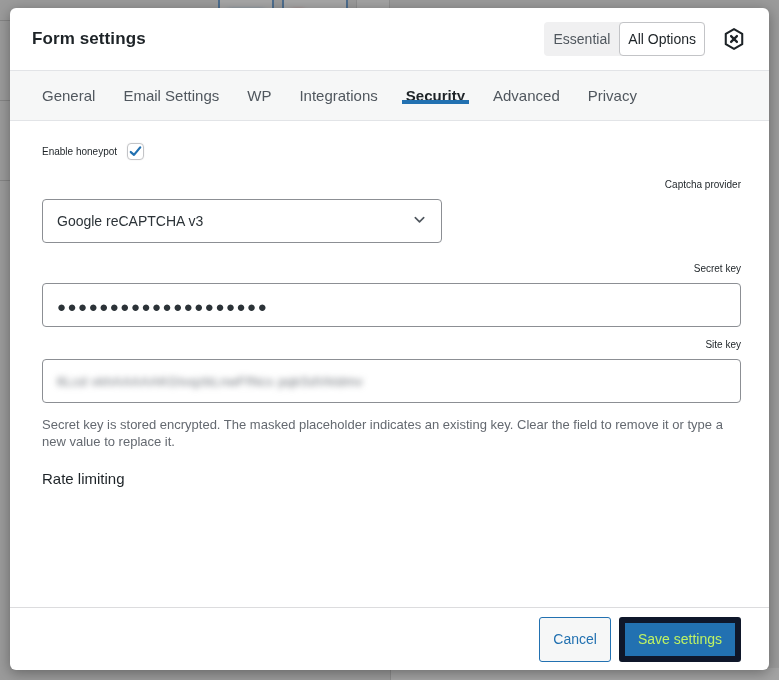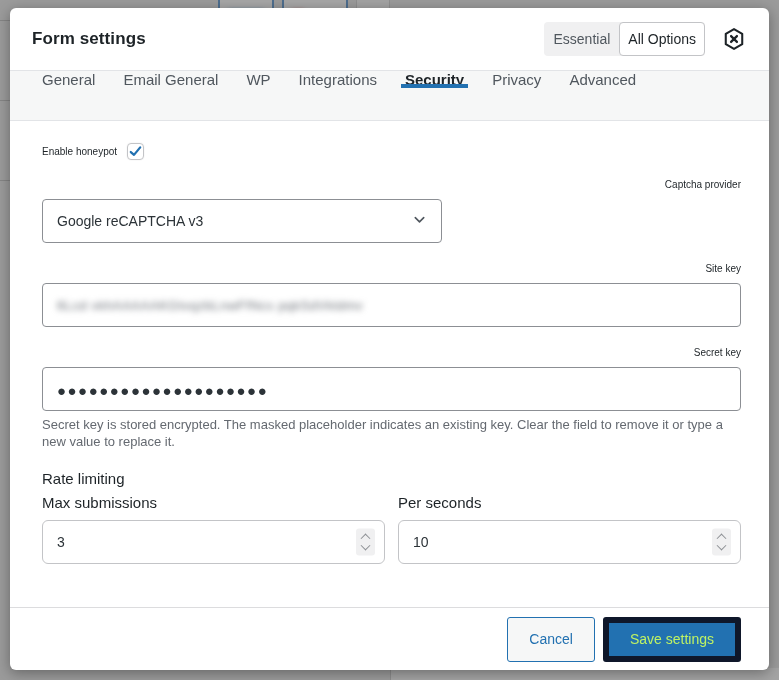--- a/index.html
+++ b/index.html
@@ -59,21 +59,21 @@
   }
   .close-btn {
     width: 30px; height: 30px; display: flex; align-items: center; justify-content: center;
     cursor: pointer; background: none; border: none; color: #1d2327;
   }
 
   
   .tabbar {
     flex: 0 0 auto; background: #f6f7f7;
     border-top: 1px solid #e2e4e7; border-bottom: 1px solid #e2e4e7;
-    display: flex; align-items: flex-start; gap: 28px;
+    display: flex; align-items: center; gap: 28px;
     padding: 0 14px 0 32px; height: 51px;
   }
   .tab {
     display: flex; align-items: center; position: relative;
     font-size: 15px; color: #50575e; font-weight: 500; cursor: pointer;
     white-space: nowrap;
   }
   .tab.active { color: #1d2327; font-weight: 700; }
   .tab.active::after {
     content: ""; position: absolute; left: -4px; right: -4px; bottom: 0;
@@ -140,21 +140,21 @@
 
   
   .modal-footer {
     flex: 0 0 auto; margin-top: auto;
     border-top: 1px solid #dcdcde;
     height: 63px; display: flex; align-items: center; justify-content: flex-end;
     gap: 8px; padding: 0 28px;
   }
   .btn {
     font-family: inherit; font-size: 14px; line-height: 1;
-    border-radius: 3px; cursor: pointer; padding: 7px 21px; height: 45px;
+    border-radius: 3px; cursor: pointer; padding: 7px 13px; height: 45px;
   }
   .btn-secondary { background: #f6f7f7; border: 1px solid #2271b1; color: #2271b1; }
   .btn-primary { background: #2271b1; border: 6px solid #0f172a; color: #bef264; }
 </style>
 </head>
 <body>
 
 <div class="backdrop">
   <div class="bg-btn" style="left:218px;width:56px;">
     <span class="blob" style="background:#3c6f9e;"></span>
@@ -183,26 +183,26 @@
         <svg width="26" height="26" viewBox="0 0 24 24" fill="none" stroke="#1d2327" stroke-width="1.9" stroke-linejoin="round" stroke-linecap="round">
           <polygon points="12,2.8 19.6,7.2 19.6,16.8 12,21.2 4.4,16.8 4.4,7.2"></polygon>
           <path d="M9.3 9.3 L14.7 14.7 M14.7 9.3 L9.3 14.7" stroke-width="2.1"></path>
         </svg>
       </button>
     </div>
   </div>
 
   <div class="tabbar">
     <div class="tab">General</div>
-    <div class="tab">Email General</div>
+    <div class="tab">Email Settings</div>
     <div class="tab">WP</div>
     <div class="tab">Integrations</div>
     <div class="tab active">Security</div>
+    <div class="tab">Advanced</div>
     <div class="tab">Privacy</div>
-    <div class="tab">Advanced</div>
   </div>
 
   <div class="modal-body">
 
     <div class="row-inline">
       <span class="field-label">Enable honeypot</span>
       <span class="checkbox" role="checkbox" aria-checked="true">
         <svg width="15" height="15" viewBox="0 0 16 16">
           <path d="M3 8.6 L6.4 11.6 L13 3.6" fill="none" stroke="#2271b1" stroke-width="2.4" stroke-linecap="round" stroke-linejoin="round"></path>
         </svg>
@@ -214,59 +214,37 @@
       <div class="select-box" role="combobox">
         <span>Google reCAPTCHA v3</span>
         <span class="chev">
           <svg width="15" height="15" viewBox="0 0 16 16" fill="none" stroke="#50575e" stroke-width="1.7" stroke-linecap="round" stroke-linejoin="round">
             <path d="M3.5 6 L8 10.5 L12.5 6"></path>
           </svg>
         </span>
       </div>
     </div>
 
+    <div class="field-group" style="margin-bottom:12px;">
+      <span class="field-label">Secret key</span>
+      <div class="text-input" role="textbox">
+        <span class="dots">●●●●●●●●●●●●●●●●●●●●</span>
+      </div>
+    </div>
+
     <div class="field-group" style="margin-bottom:20px;">
       <span class="field-label">Site key</span>
       <div class="text-input" role="textbox">
         <span class="redacted">6Lcd vkhAAAAAKGtvqzbLnwFfNcs pqkSdVkldmv</span>
       </div>
     </div>
-
-    <div class="field-group" style="margin-bottom:12px;">
-      <span class="field-label">Secret key</span>
-      <div class="text-input" role="textbox">
-        <span class="dots">●●●●●●●●●●●●●●●●●●●●</span>
-      </div>
-    </div>
     <p class="help-text">Secret key is stored encrypted. The masked placeholder indicates an existing key. Clear the field to remove it or type a new value to replace it.</p>
 
     <div>
       <div class="section-label">Rate limiting</div>
-      <div class="two-col">
-        <div>
-          <span class="num-label">Max submissions</span>
-          <div class="number-input" role="spinbutton">
-            <span>3</span>
-            <span class="spinner">
-              <i class="spin-chev spin-up"></i>
-              <i class="spin-chev spin-down"></i>
-            </span>
-          </div>
-        </div>
-        <div>
-          <span class="num-label">Per seconds</span>
-          <div class="number-input" role="spinbutton">
-            <span>10</span>
-            <span class="spinner">
-              <i class="spin-chev spin-up"></i>
-              <i class="spin-chev spin-down"></i>
-            </span>
-          </div>
-        </div>
-      </div>
     </div>
   </div>
 
   <div class="modal-footer">
     <button class="btn btn-secondary">Cancel</button>
     <button class="btn btn-primary">Save settings</button>
   </div>
 </div>
 
 </body></html>

